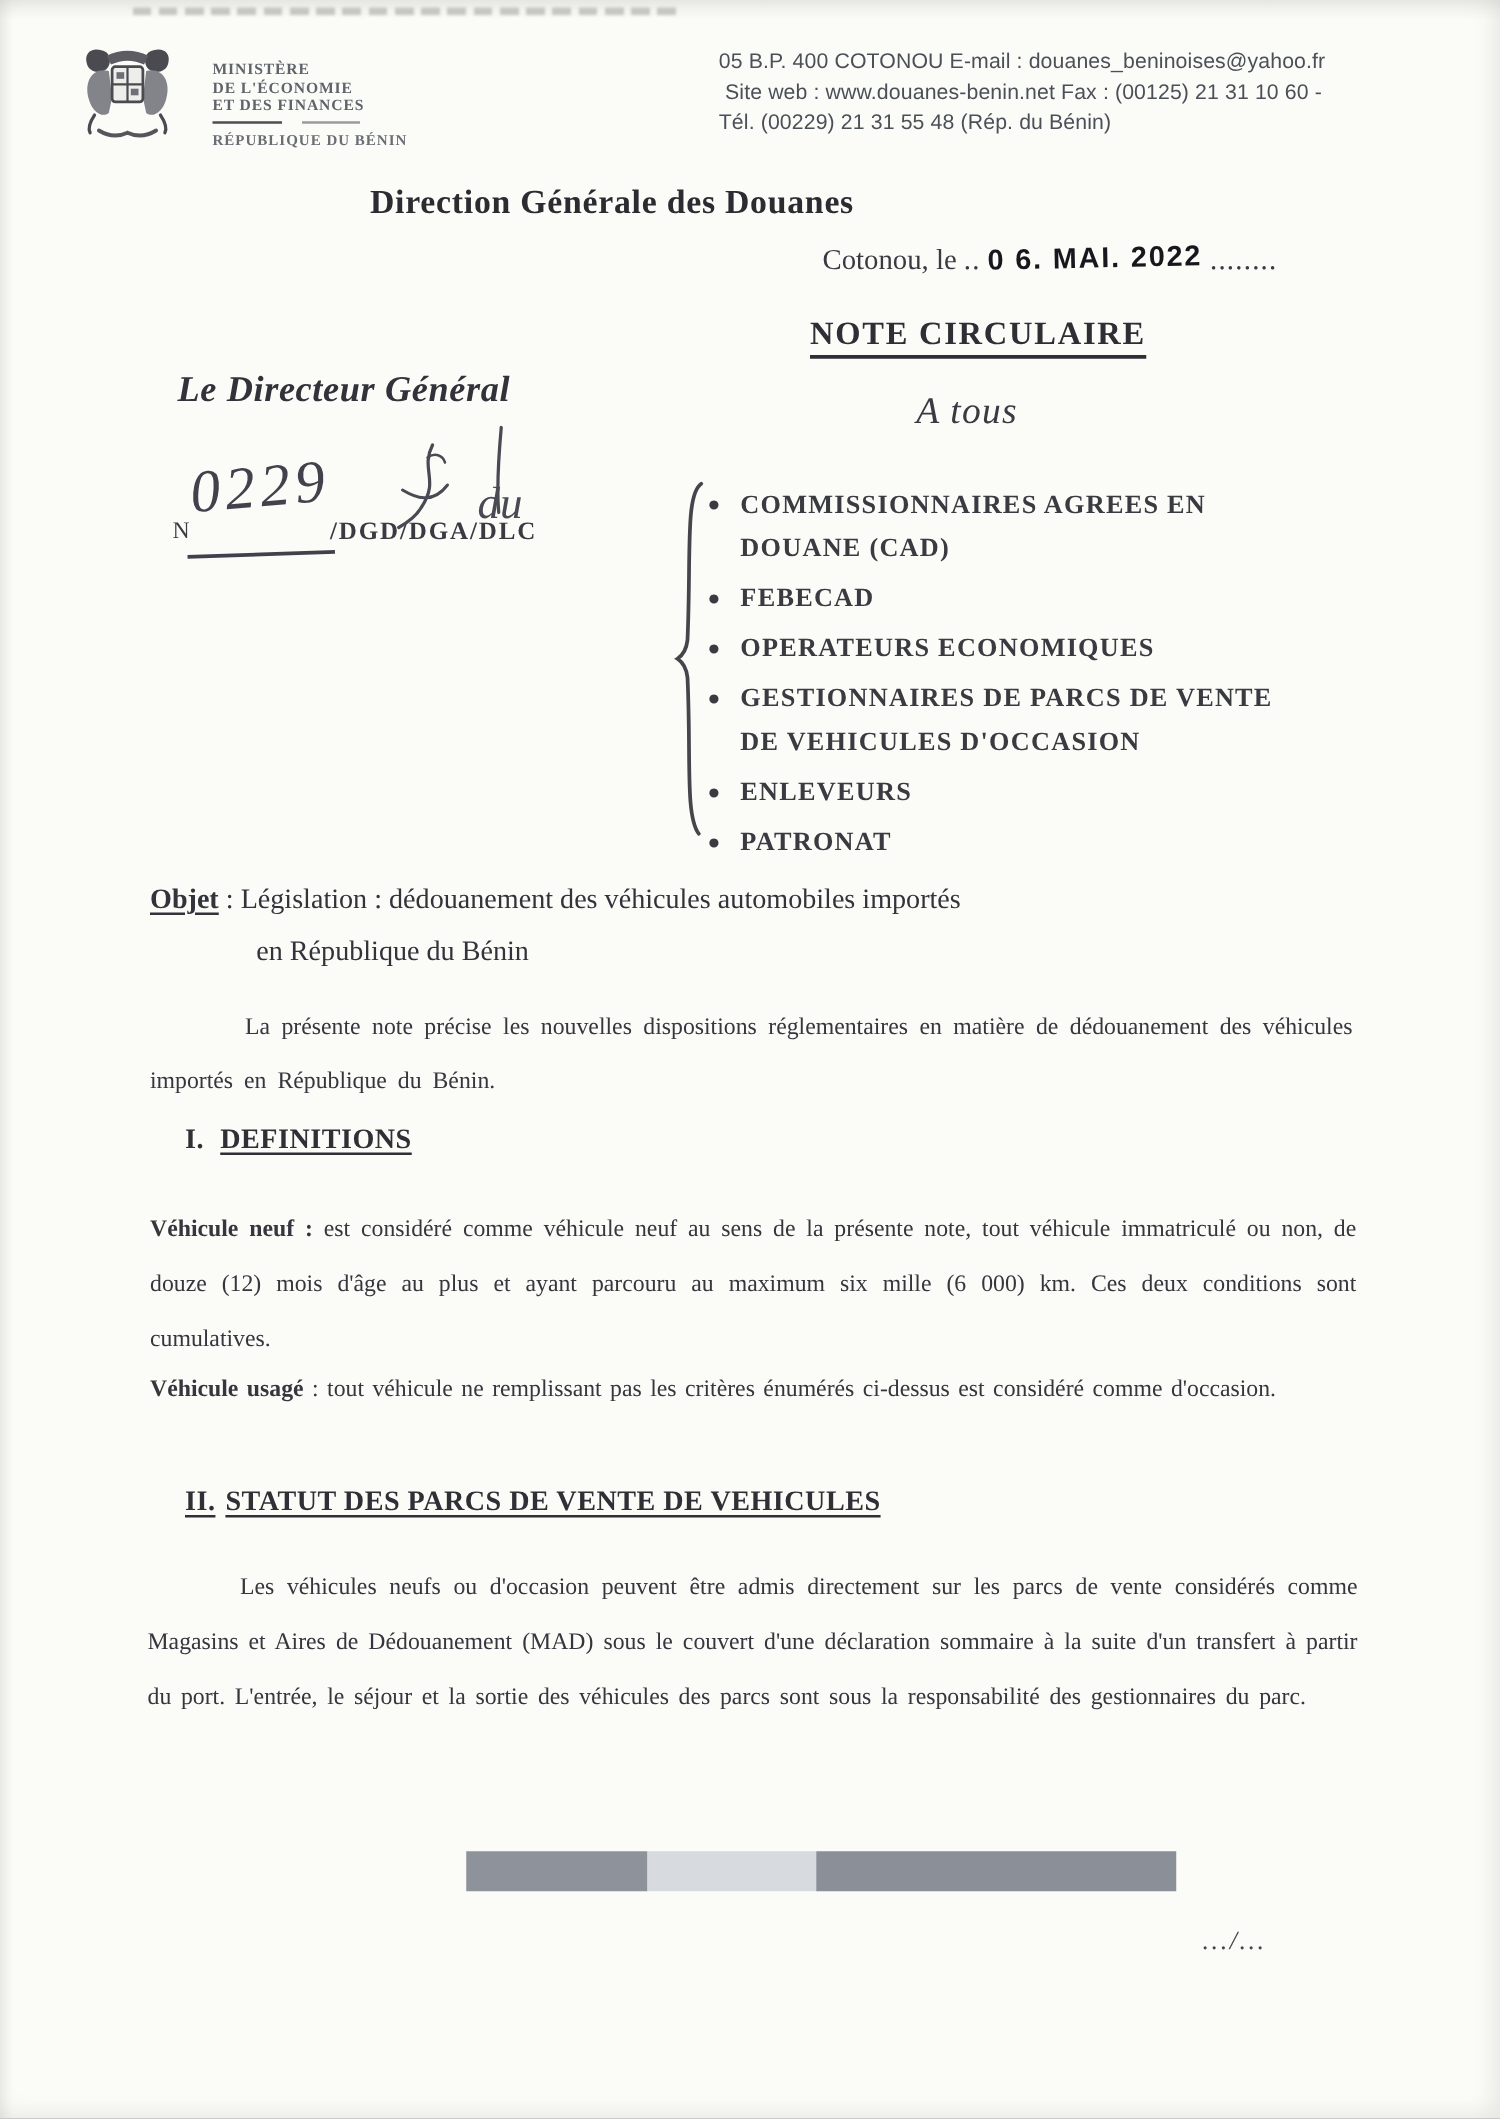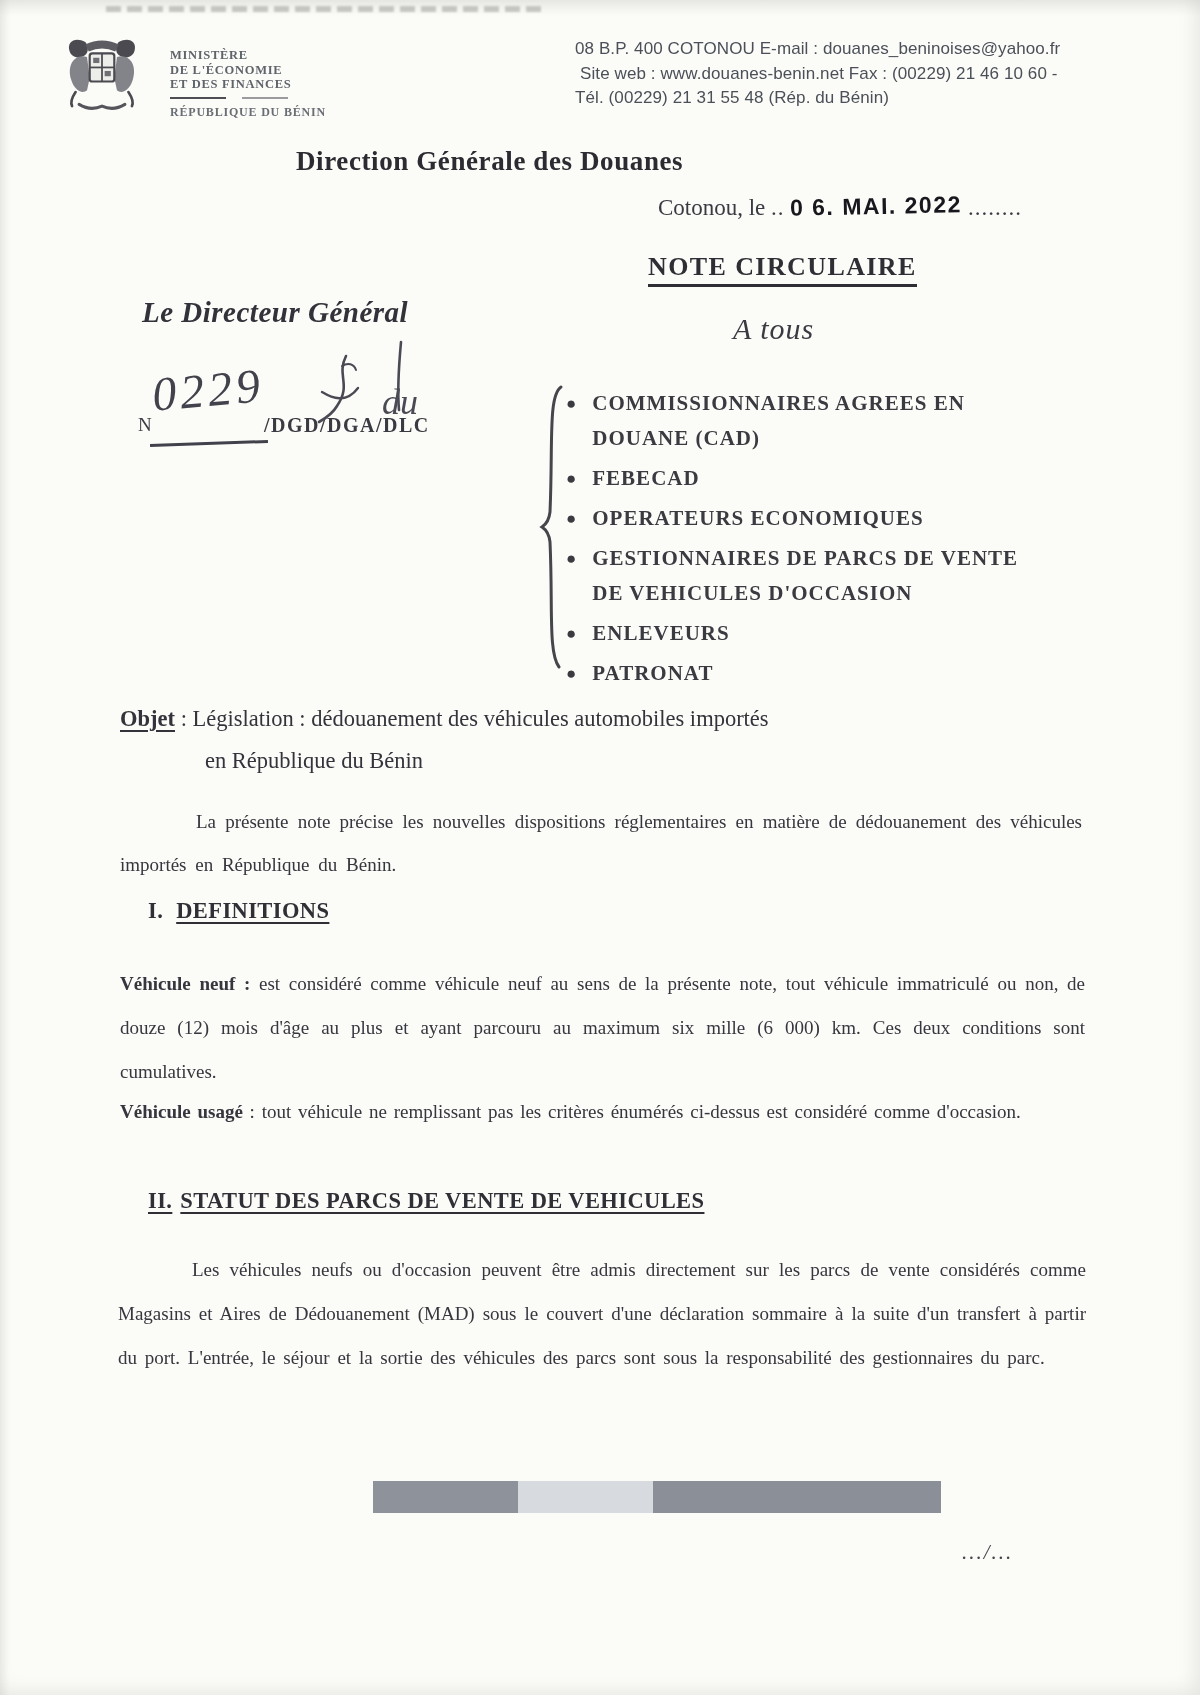--- a/index.html
+++ b/index.html
@@ -119,22 +119,22 @@
 
   <div class="abs ministry">
     <div>MINISTÈRE</div>
     <div>DE L'ÉCONOMIE</div>
     <div>ET DES FINANCES</div>
     <div class="divider"></div>
     <div class="republic">RÉPUBLIQUE DU BÉNIN</div>
   </div>
 
   <div class="abs contact">
-    <div>08 B.P. 400 COTONOU E-mail : douanes_beninoises@yahoo.fr</div>
-    <div>Site web : www.douanes-benin.net  Fax : (00229) 21 46 10 60 -</div>
+    <div>05 B.P. 400 COTONOU E-mail : douanes_beninoises@yahoo.fr</div>
+    <div>Site web : www.douanes-benin.net  Fax : (00125) 21 31 10 60 -</div>
     <div>Tél. (00229) 21 31 55 48 (Rép. du Bénin)</div>
   </div>
 
   <div class="abs direction-title">Direction Générale des Douanes</div>
 
   <div class="abs dateline">
     <span>Cotonou, le</span>
     <span class="dots">..</span>
     <span class="stamp">0 6. MAI. 2022</span>
     <span class="dots">........</span>

